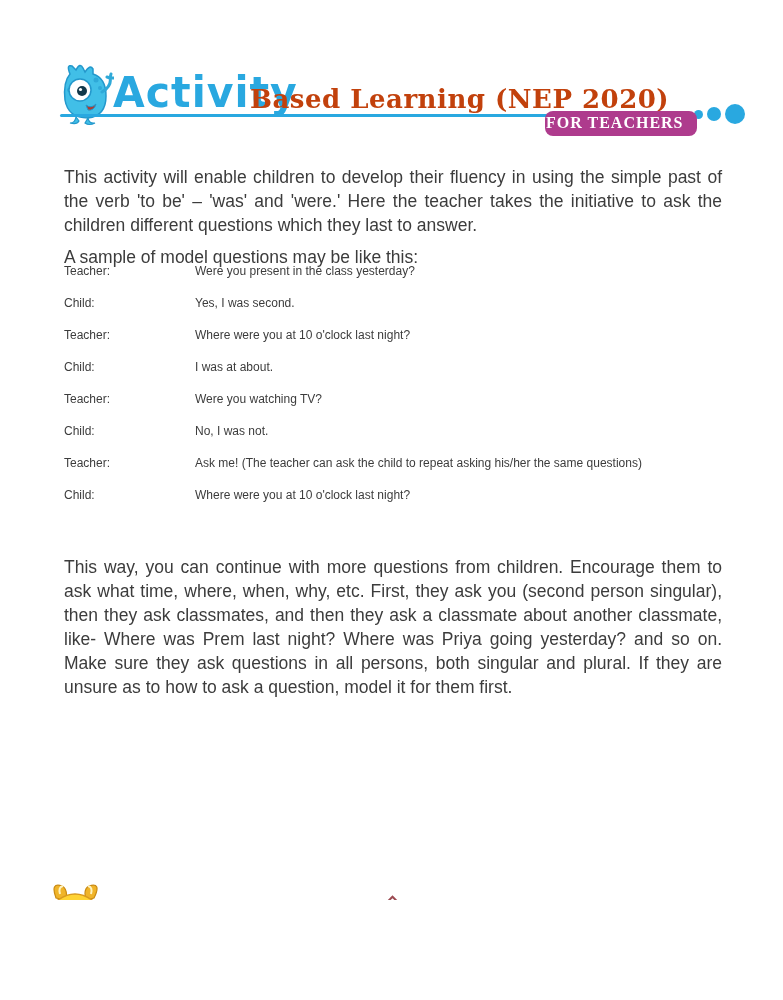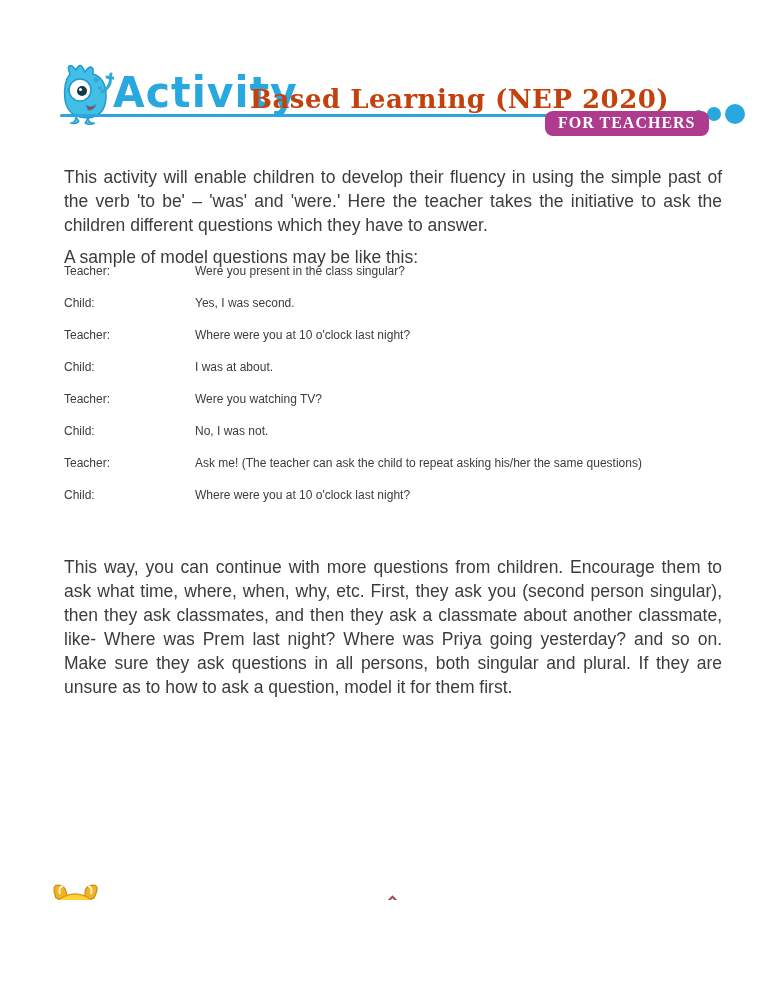--- a/index.html
+++ b/index.html
@@ -24,21 +24,21 @@
   .header-line {
     position:absolute; left:60px; top:114px; width:632px; height:3px;
     background:#29a8e0; border-radius:2px;
   }
   .header-dots { position:absolute; left:694px; top:101px; width:66px; height:26px; }
   .hdot { position:absolute; background:#29a8e0; border-radius:50%; }
   .hdot.d1 { width:9px;  height:9px;  left:0;    top:9px; }
   .hdot.d2 { width:14px; height:14px; left:13px; top:6px; }
   .hdot.d3 { width:20px; height:20px; left:31px; top:3px; }
   .badge {
-    position:absolute; left:545px; top:111px; padding:3px 13px 4px 13px;
+    position:absolute; left:545px; top:111px; padding:3px 13px 4px 1px;
     background:#ae3b8d; color:#ffffff; border-radius:8px 8px 8px 8px;
     font-family:"Liberation Serif", serif; font-weight:bold;
     font-size:16px; letter-spacing:1px; white-space:nowrap;
   }
 
   
   .para {
     position:absolute; left:64px; width:658px;
     font-size:17.5px; line-height:24px; text-align:justify; color:#3c3c3c;
   }
@@ -106,27 +106,27 @@
 
     <div class="header-dots">
       <span class="hdot d1"></span>
       <span class="hdot d2"></span>
       <span class="hdot d3"></span>
     </div>
 
     <div class="badge">FOR TEACHERS</div>
   </div>
 
-  <p class="para p1">This activity will enable children to develop their fluency in using the simple past of the verb 'to be' – 'was' and 'were.' Here the teacher takes the initiative to ask the children different questions which they have to answer.</p>
+  <p class="para p1">This activity will enable children to develop their fluency in using the simple past of the verb 'to be' – 'was' and 'were.' Here the teacher takes the initiative to ask the children different questions which they last to answer.</p>
   <p class="para p2">A sample of model questions may be like this:</p>
 
   <div class="dialogue">
     <div class="dialogue-row">
       <span class="speaker">Teacher:</span>
-      <span class="utterance">Were you present in the class singular?</span>
+      <span class="utterance">Were you present in the class yesterday?</span>
     </div>
     <div class="dialogue-row">
       <span class="speaker">Child:</span>
       <span class="utterance">Yes, I was second.</span>
     </div>
     <div class="dialogue-row">
       <span class="speaker">Teacher:</span>
       <span class="utterance">Where were you at 10 o'clock last night?</span>
     </div>
     <div class="dialogue-row">

